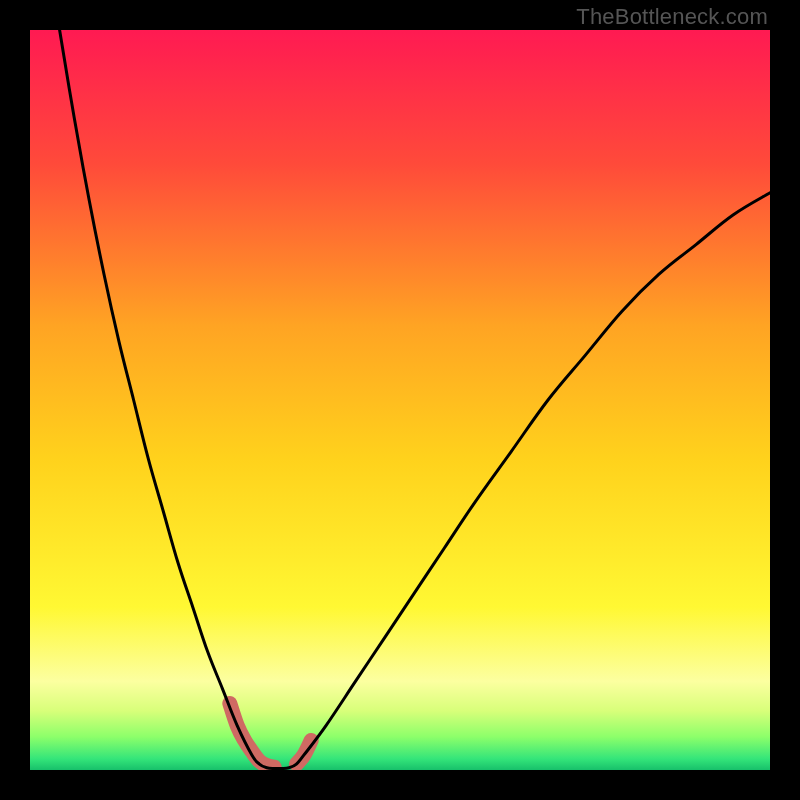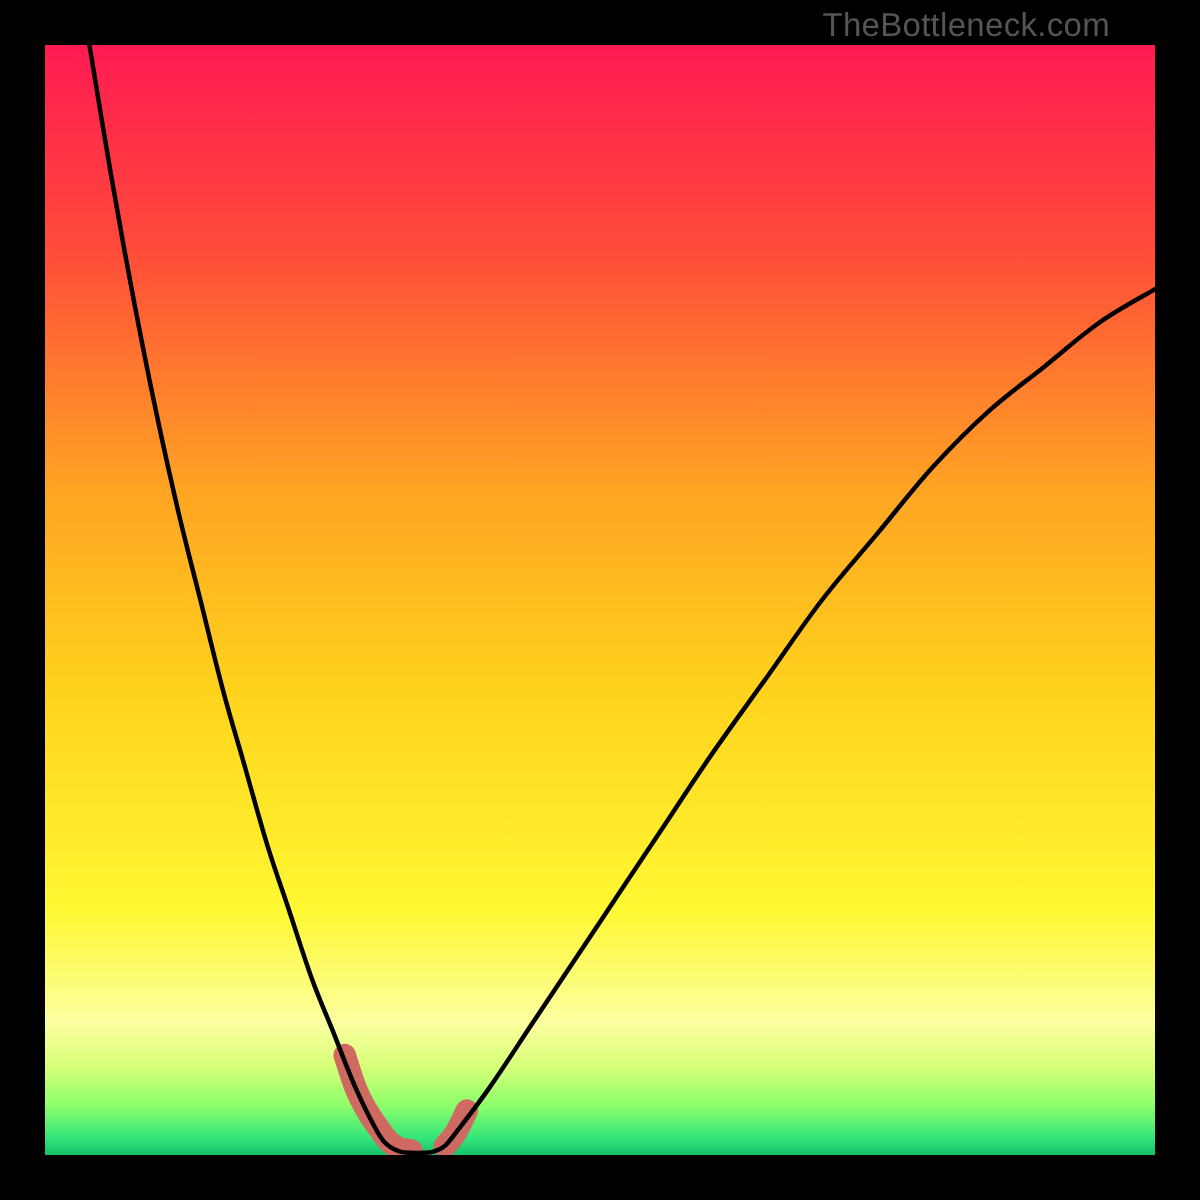--- a/index.html
+++ b/index.html
@@ -11,20 +11,21 @@
     background: #000;
     font-family: Arial, Helvetica, sans-serif;
   }
   .frame {
     position: absolute;
     left: 0;
     top: 0;
     width: 752px;
     height: 800px;
     background: #000;
+    padding-left: 28px;
   }
   .watermark {
     position: absolute;
     top: 4px;
     right: 12px;
     color: #555;
     font-size: 22px;
     font-weight: 500;
     letter-spacing: 0.2px;
     user-select: none;

